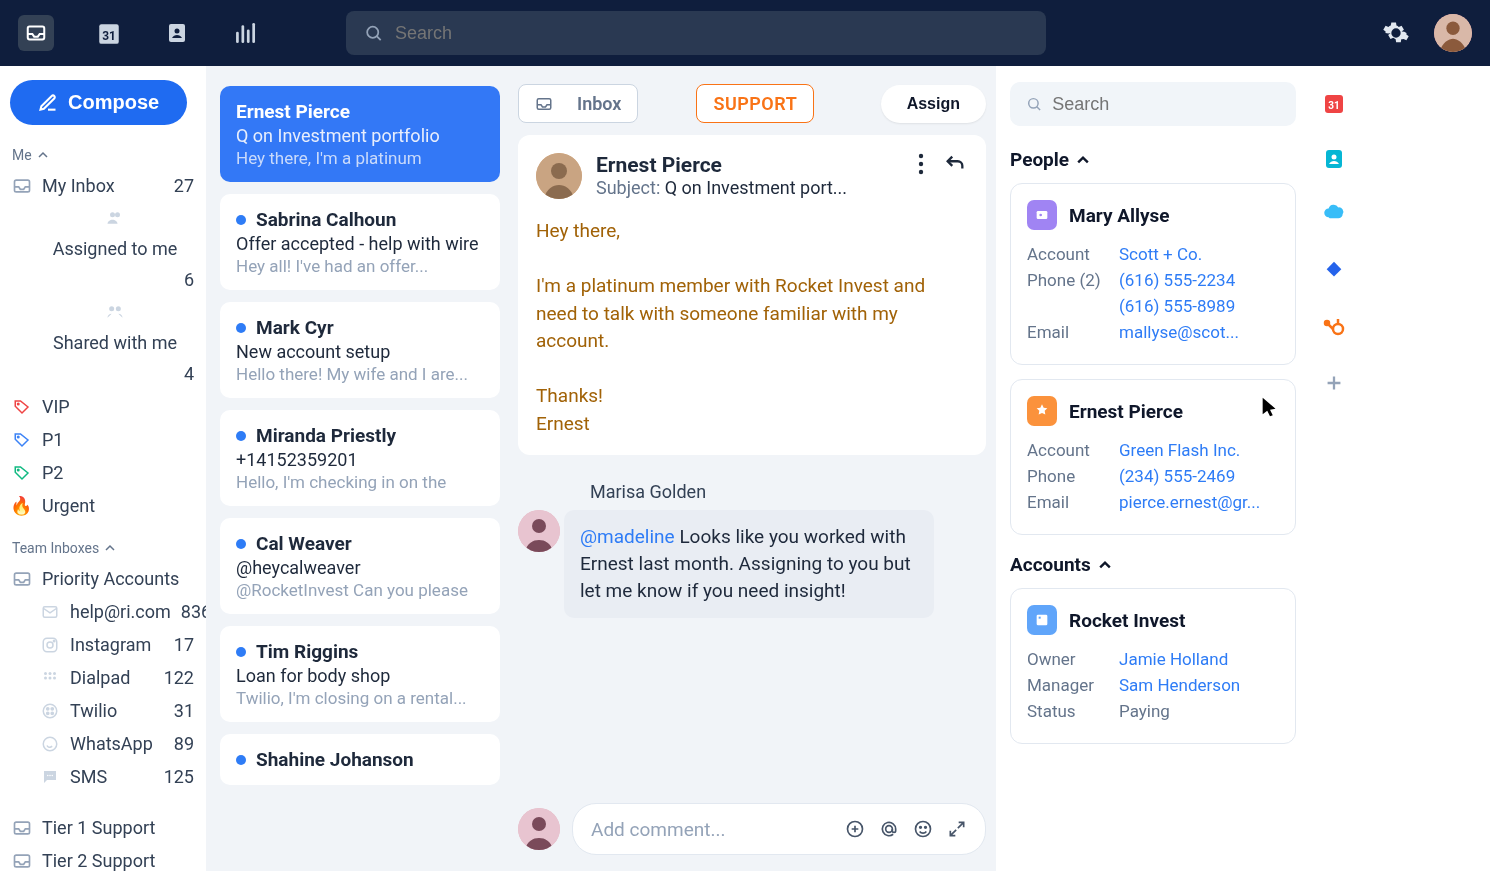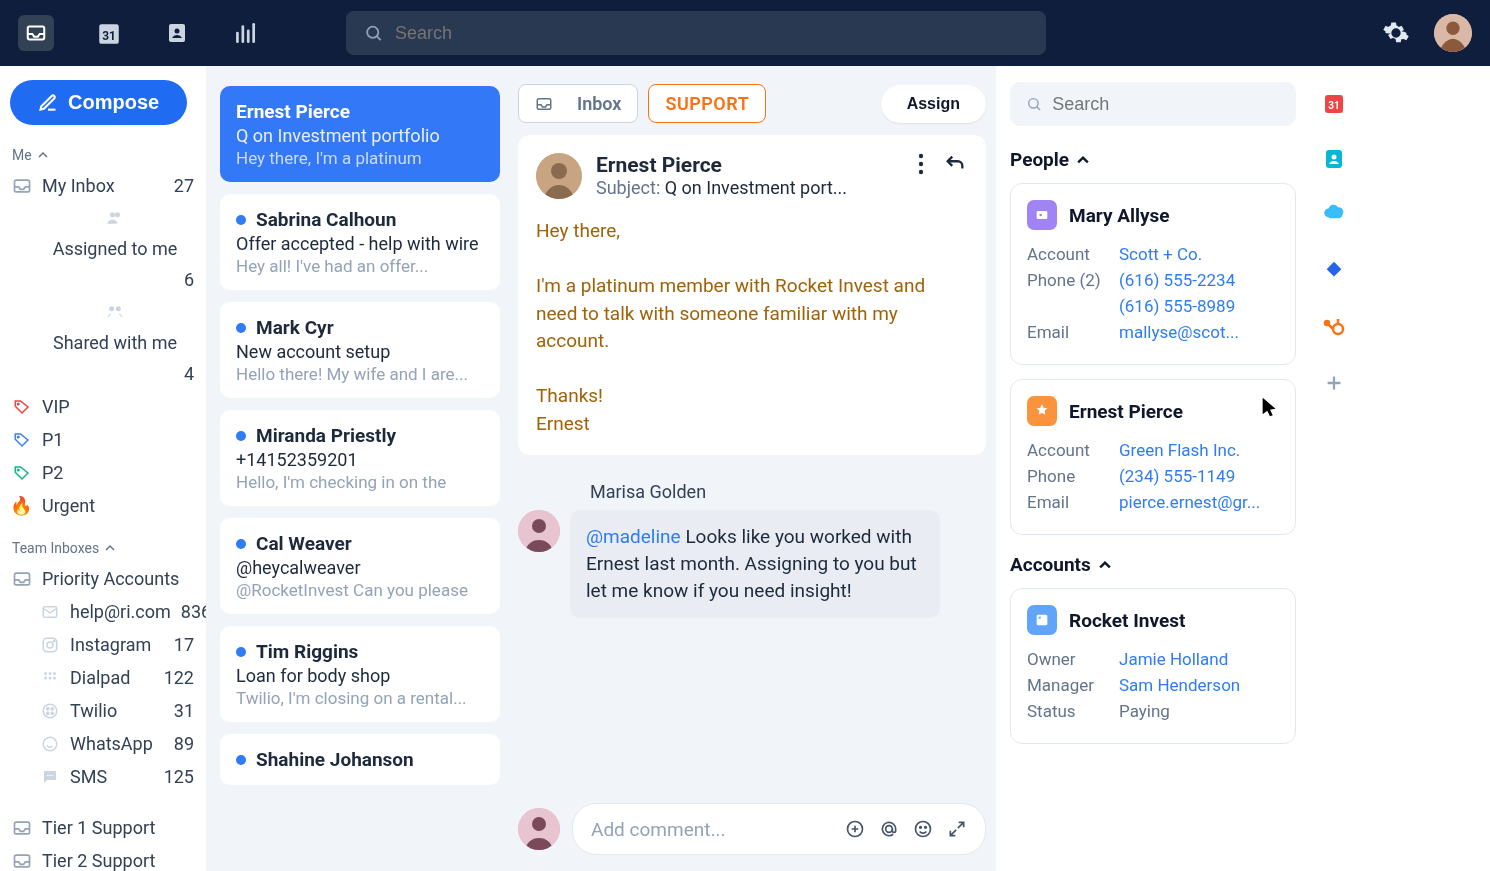--- a/index.html
+++ b/index.html
@@ -69,33 +69,33 @@
 .blue-dot { width:10px; height:10px; background:#2e7cf6; border-radius:50%; display:inline-block; flex-shrink:0;}
 .conv-subj { font-size:18px; color:#1e293b; margin-top:2px; }
 .conv-card.selected .conv-subj { color:#e8eefc; }
 .conv-prev { font-size:17px; color:#94a3b8; margin-top:2px; white-space:nowrap; overflow:hidden; text-overflow:ellipsis;}
 .conv-card.selected .conv-prev { color:#c9dafb; }
 
 
 .detail { width:490px; padding:18px 10px 0 12px; background:#f1f4f8; display:flex; flex-direction:column; position:relative;}
 .detail-toolbar { display:flex; gap:10px; align-items:center; margin-bottom:12px; }
 .pill { border-radius:8px; padding:8px 16px; font-size:18px; font-weight:600; display:flex; align-items:center; gap:24px; cursor:pointer; background:#fff; border:1px solid #cbd5e1; color:#64748b;}
-.pill.support { border:1.5px solid #f97316; color:#f97316; background:#fff; letter-spacing:0.5px;}
+.pill.support { border:1.5px solid #f97316; color:#f97316; background:#fff; letter-spacing:0.5px;margin-left:48px;}
 .assign-btn { margin-left:auto; background:#fff; border:none; border-radius:22px; padding:10px 26px; font-size:16px; font-weight:600; color:#0f172a; cursor:pointer; box-shadow:0 1px 2px rgba(0,0,0,.08);}
 .msg-card { background:#fff; border-radius:12px; padding:18px; margin-bottom:12px; }
 .msg-head { display:flex; gap:14px; align-items:flex-start; }
 .msg-avatar { width:46px; height:46px; border-radius:50%; background:#d6a77a; flex-shrink:0; overflow:hidden;}
 .msg-title { font-size:21px; font-weight:700; color:#1e293b; }
 .msg-subj-row { font-size:18px; color:#64748b; }
 .msg-subj-row .subj { color:#1e293b; }
 .msg-actions { margin-left:auto; display:flex; gap:18px; color:#1e293b; }
 .msg-body { margin-top:18px; font-size:19px; color:#a16207; line-height:1.45; white-space:pre-line; }
 
 .thread-note { margin:14px 0 8px 72px; font-size:18px; color:#334155; }
-.thread-comment { display:flex; gap:10px; align-items:flex-start; }
+.thread-comment { display:flex; gap:4px; align-items:flex-start; }
 .thread-comment .bubble { background:#e9edf3; border-radius:10px; padding:14px 16px; font-size:19px; color:#1e293b; line-height:1.4; max-width:370px;}
 .bubble .mention { color:#2e7cf6; }
 .small-avatar { width:42px; height:42px; border-radius:50%; background:#e6b9c4; overflow:hidden; flex-shrink:0;}
 
 .comment-box { position:absolute; bottom:16px; left:12px; right:10px; display:flex; align-items:center; gap:12px; }
 .comment-input { flex:1; background:#fff; border-radius:24px; border:1px solid #e2e8f0; height:52px; display:flex; align-items:center; padding:0 18px; color:#94a3b8; font-size:19px; justify-content:space-between;}
 .comment-input .icons { display:flex; gap:14px; color:#475569; }
 
 
 .rpanel { width:310px; padding:16px 10px 0 14px; background:#fff; overflow-y:auto; }
@@ -592,21 +592,21 @@
               </svg>
             </div>
             <div class="rp-name">Ernest Pierce</div>
           </div>
           <div class="rp-row">
             <div class="k">Account</div>
             <div class="v">Green Flash Inc.</div>
           </div>
           <div class="rp-row">
             <div class="k">Phone</div>
-            <div class="v">(234) 555-1149</div>
+            <div class="v">(234) 555-2469</div>
           </div>
           <div class="rp-row">
             <div class="k">Email</div>
             <div class="v">pierce.ernest@gr...</div>
           </div>
           <div class="cursor-arrow">
             <svg width="22" height="26" viewBox="0 0 24 24" fill="#000">
               <path d="M4 2l14 12-6 1 3 6-3 1-3-6-5 4z"></path>
             </svg>
           </div>

